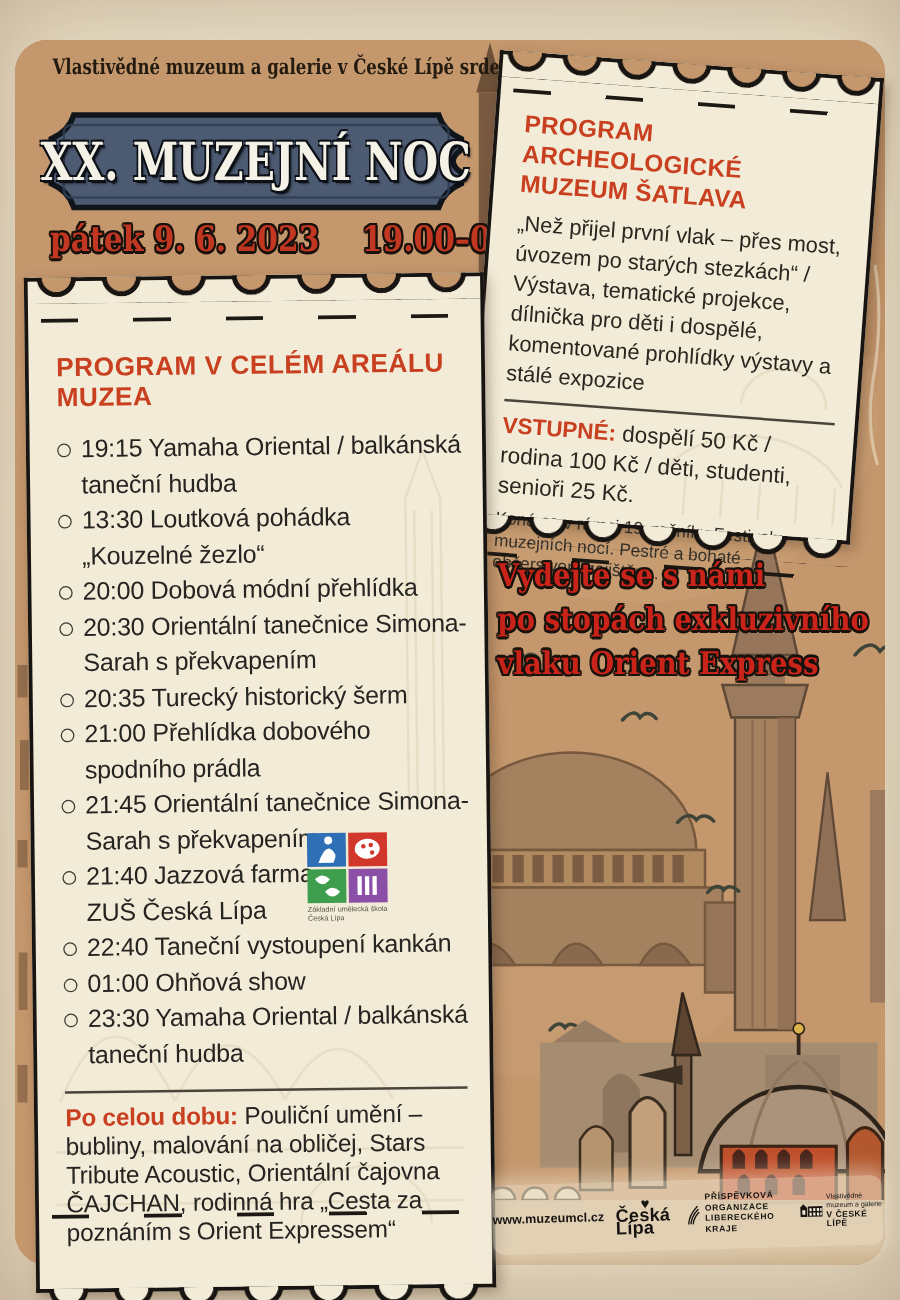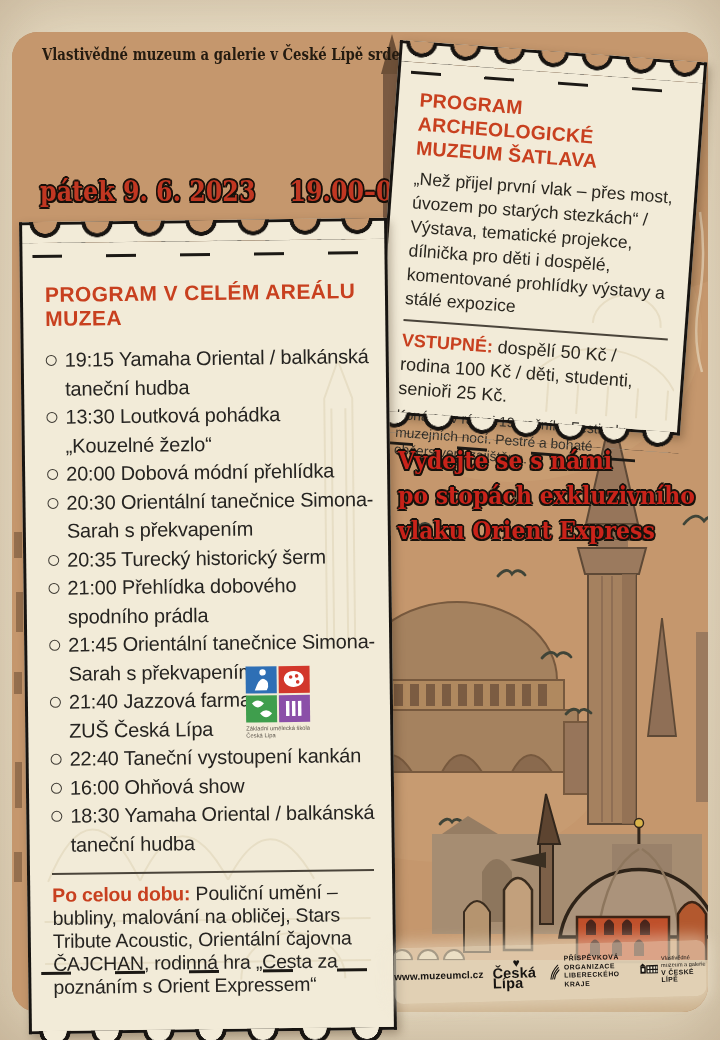--- a/index.html
+++ b/index.html
@@ -214,20 +214,30 @@
           <rect x="4" y="560" width="7" height="40"></rect>
         <rect x="2" y="640" width="8" height="22"></rect>
           <rect x="3" y="730" width="7" height="46"></rect>
         <rect x="2" y="820" width="8" height="30"></rect>
       </g>
     </svg>
   </div>
 
   <div class="invite"><span class="sq">Vlastivědné muzeum a galerie v České Lípě srdečně zve na</span></div>
 
+  <div class="banner">
+    <svg width="338" height="82" viewBox="0 0 338 82">
+      <path d="M23,4 L315,4 Q319,17 333,23 L333,32 Q320,41 333,50 L333,59 Q319,65 315,78 L23,78 Q19,65 5,59 L5,50 Q18,41 5,32 L5,23 Q19,17 23,4 Z" fill="#4c5b72" stroke="#10151c" stroke-width="4.5"></path>
+      <rect x="16" y="13" width="306" height="56" rx="5" fill="none" stroke="#32405600" stroke-width="2"></rect>
+      <rect x="15" y="12" width="308" height="58" rx="6" fill="none" stroke="#2f3d52" stroke-width="2" opacity=".85"></rect>
+    </svg>
+    <div class="title">
+        <span class="sq">XX. MUZEJNÍ NOC</span>
+      </div>
+  </div>
 
   <div class="dateline"><span class="sq"><span>pátek 9. 6. 2023</span><span class="gap"></span><span>19.00–00.00</span></span></div>
 
   <div class="ticket t-satlava">
     <svg class="wm" width="296" height="368" viewBox="0 0 296 368">
       <g stroke="#d9cbaa" stroke-width="2" fill="none" opacity=".8">
         <path d="M150,330 A80,62 0 0 1 296,330"></path>
         <path d="M170,330 l0,30 M200,330 l0,30 M230,330 l0,30 M260,330 l0,30 M290,330 l0,30"></path>
         <path d="M210,268 a34,30 0 0 1 68,0"></path>
       </g>
@@ -271,22 +281,22 @@
       <div class="list">
         <div class="item"><span class="bullet"></span><span>19:15</span> <span>Yamaha Oriental / balkánská taneční hudba</span></div>
         <div class="item"><span class="bullet"></span><span>13:30</span> <span>Loutková pohádka „Kouzelné žezlo“</span></div>
         <div class="item"><span class="bullet"></span><span>20:00</span> <span>Dobová módní přehlídka</span></div>
         <div class="item"><span class="bullet"></span><span>20:30</span> <span>Orientální tanečnice Simona-Sarah s překvapením</span></div>
         <div class="item"><span class="bullet"></span><span>20:35</span> <span>Turecký historický šerm</span></div>
         <div class="item"><span class="bullet"></span><span>21:00</span> <span>Přehlídka dobového spodního prádla</span></div>
         <div class="item"><span class="bullet"></span><span>21:45</span> <span>Orientální tanečnice Simona-Sarah s překvapením</span></div>
         <div class="item has-logo"><span class="bullet"></span><span>21:40</span> <span>Jazzová farma ZUŠ Česká Lípa</span></div>
         <div class="item"><span class="bullet"></span><span>22:40</span> <span>Taneční vystoupení kankán</span></div>
-        <div class="item"><span class="bullet"></span><span>16:00</span> <span>Ohňová show</span></div>
-        <div class="item"><span class="bullet"></span><span>18:30</span> <span>Yamaha Oriental / balkánská taneční hudba</span></div>
+        <div class="item"><span class="bullet"></span><span>01:00</span> <span>Ohňová show</span></div>
+        <div class="item"><span class="bullet"></span><span>23:30</span> <span>Yamaha Oriental / balkánská taneční hudba</span></div>
       </div>
       <div class="rule"></div>
       <div class="always"><span class="lbl">Po celou dobu:</span><span> Pouliční umění – bubliny, malování na obličej,  Stars Tribute Acoustic, Orientální čajovna ČAJCHAN, rodinná hra „Cesta za poznáním s Orient Expressem“</span></div>
       <div class="perf pbot"></div>
     </div>
     <div class="edge top" style="--bg:#c5976d"></div>
     <div class="edge bot"></div>
 
     <div class="zus">
       <div class="tiles">

